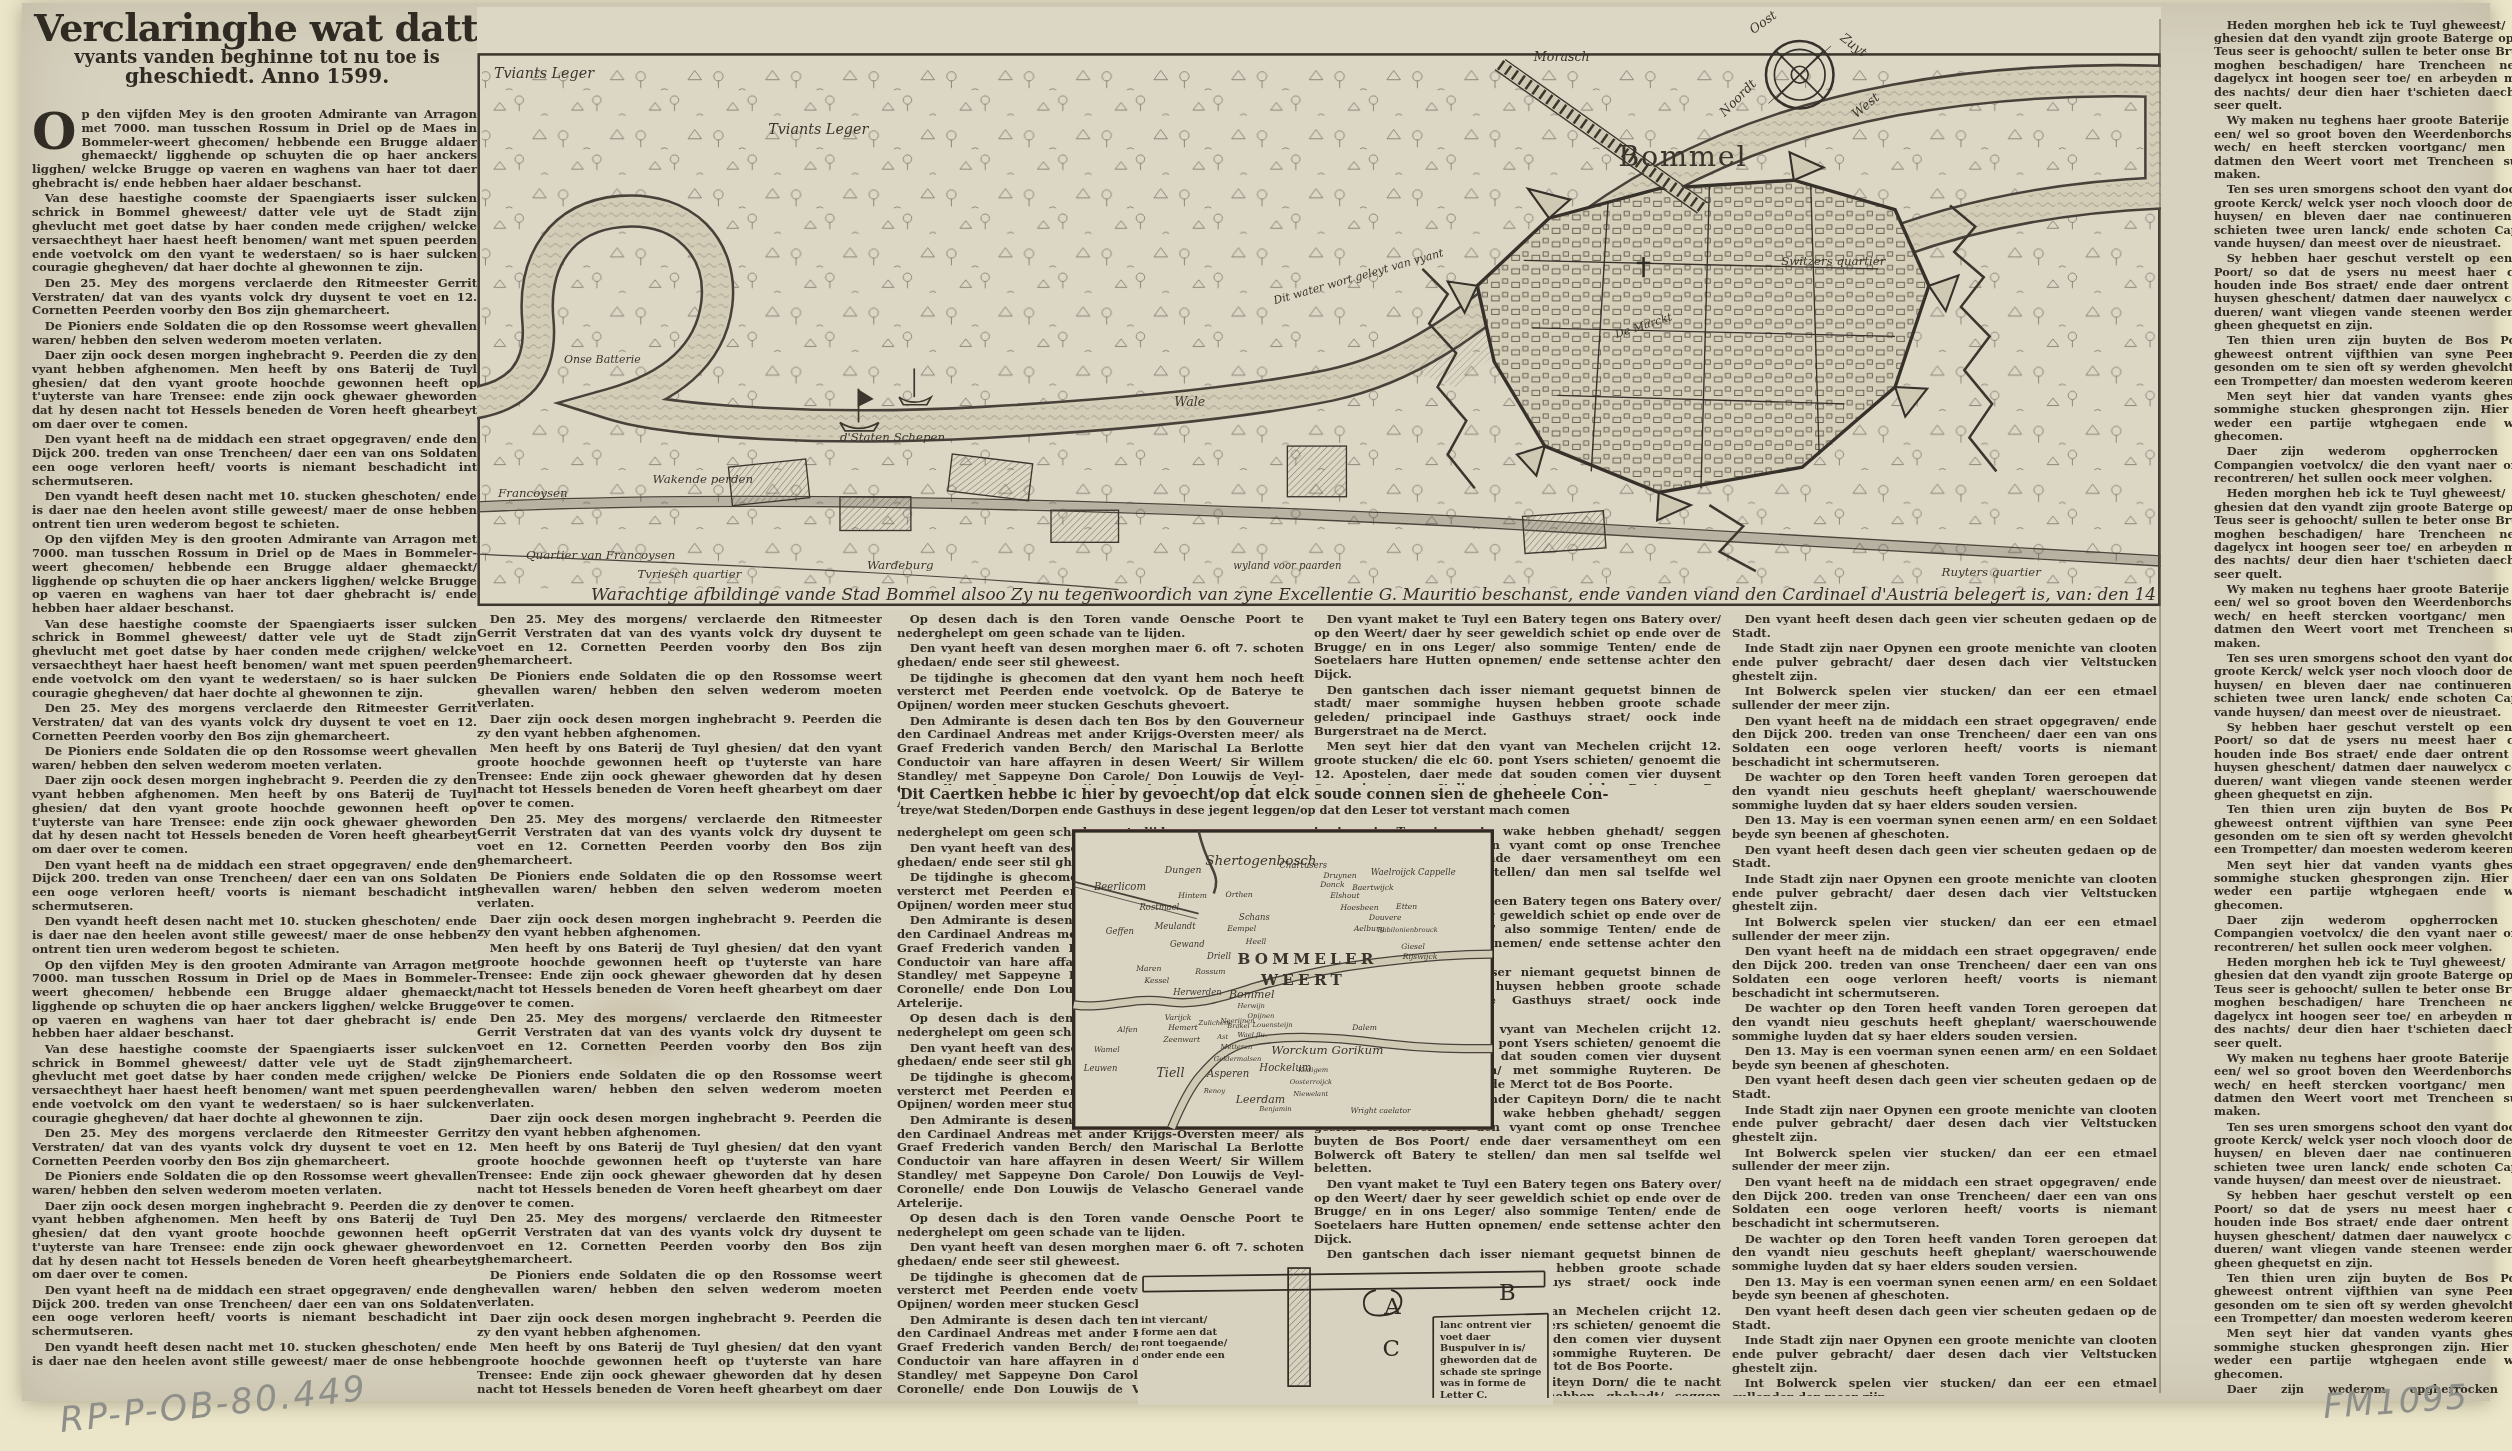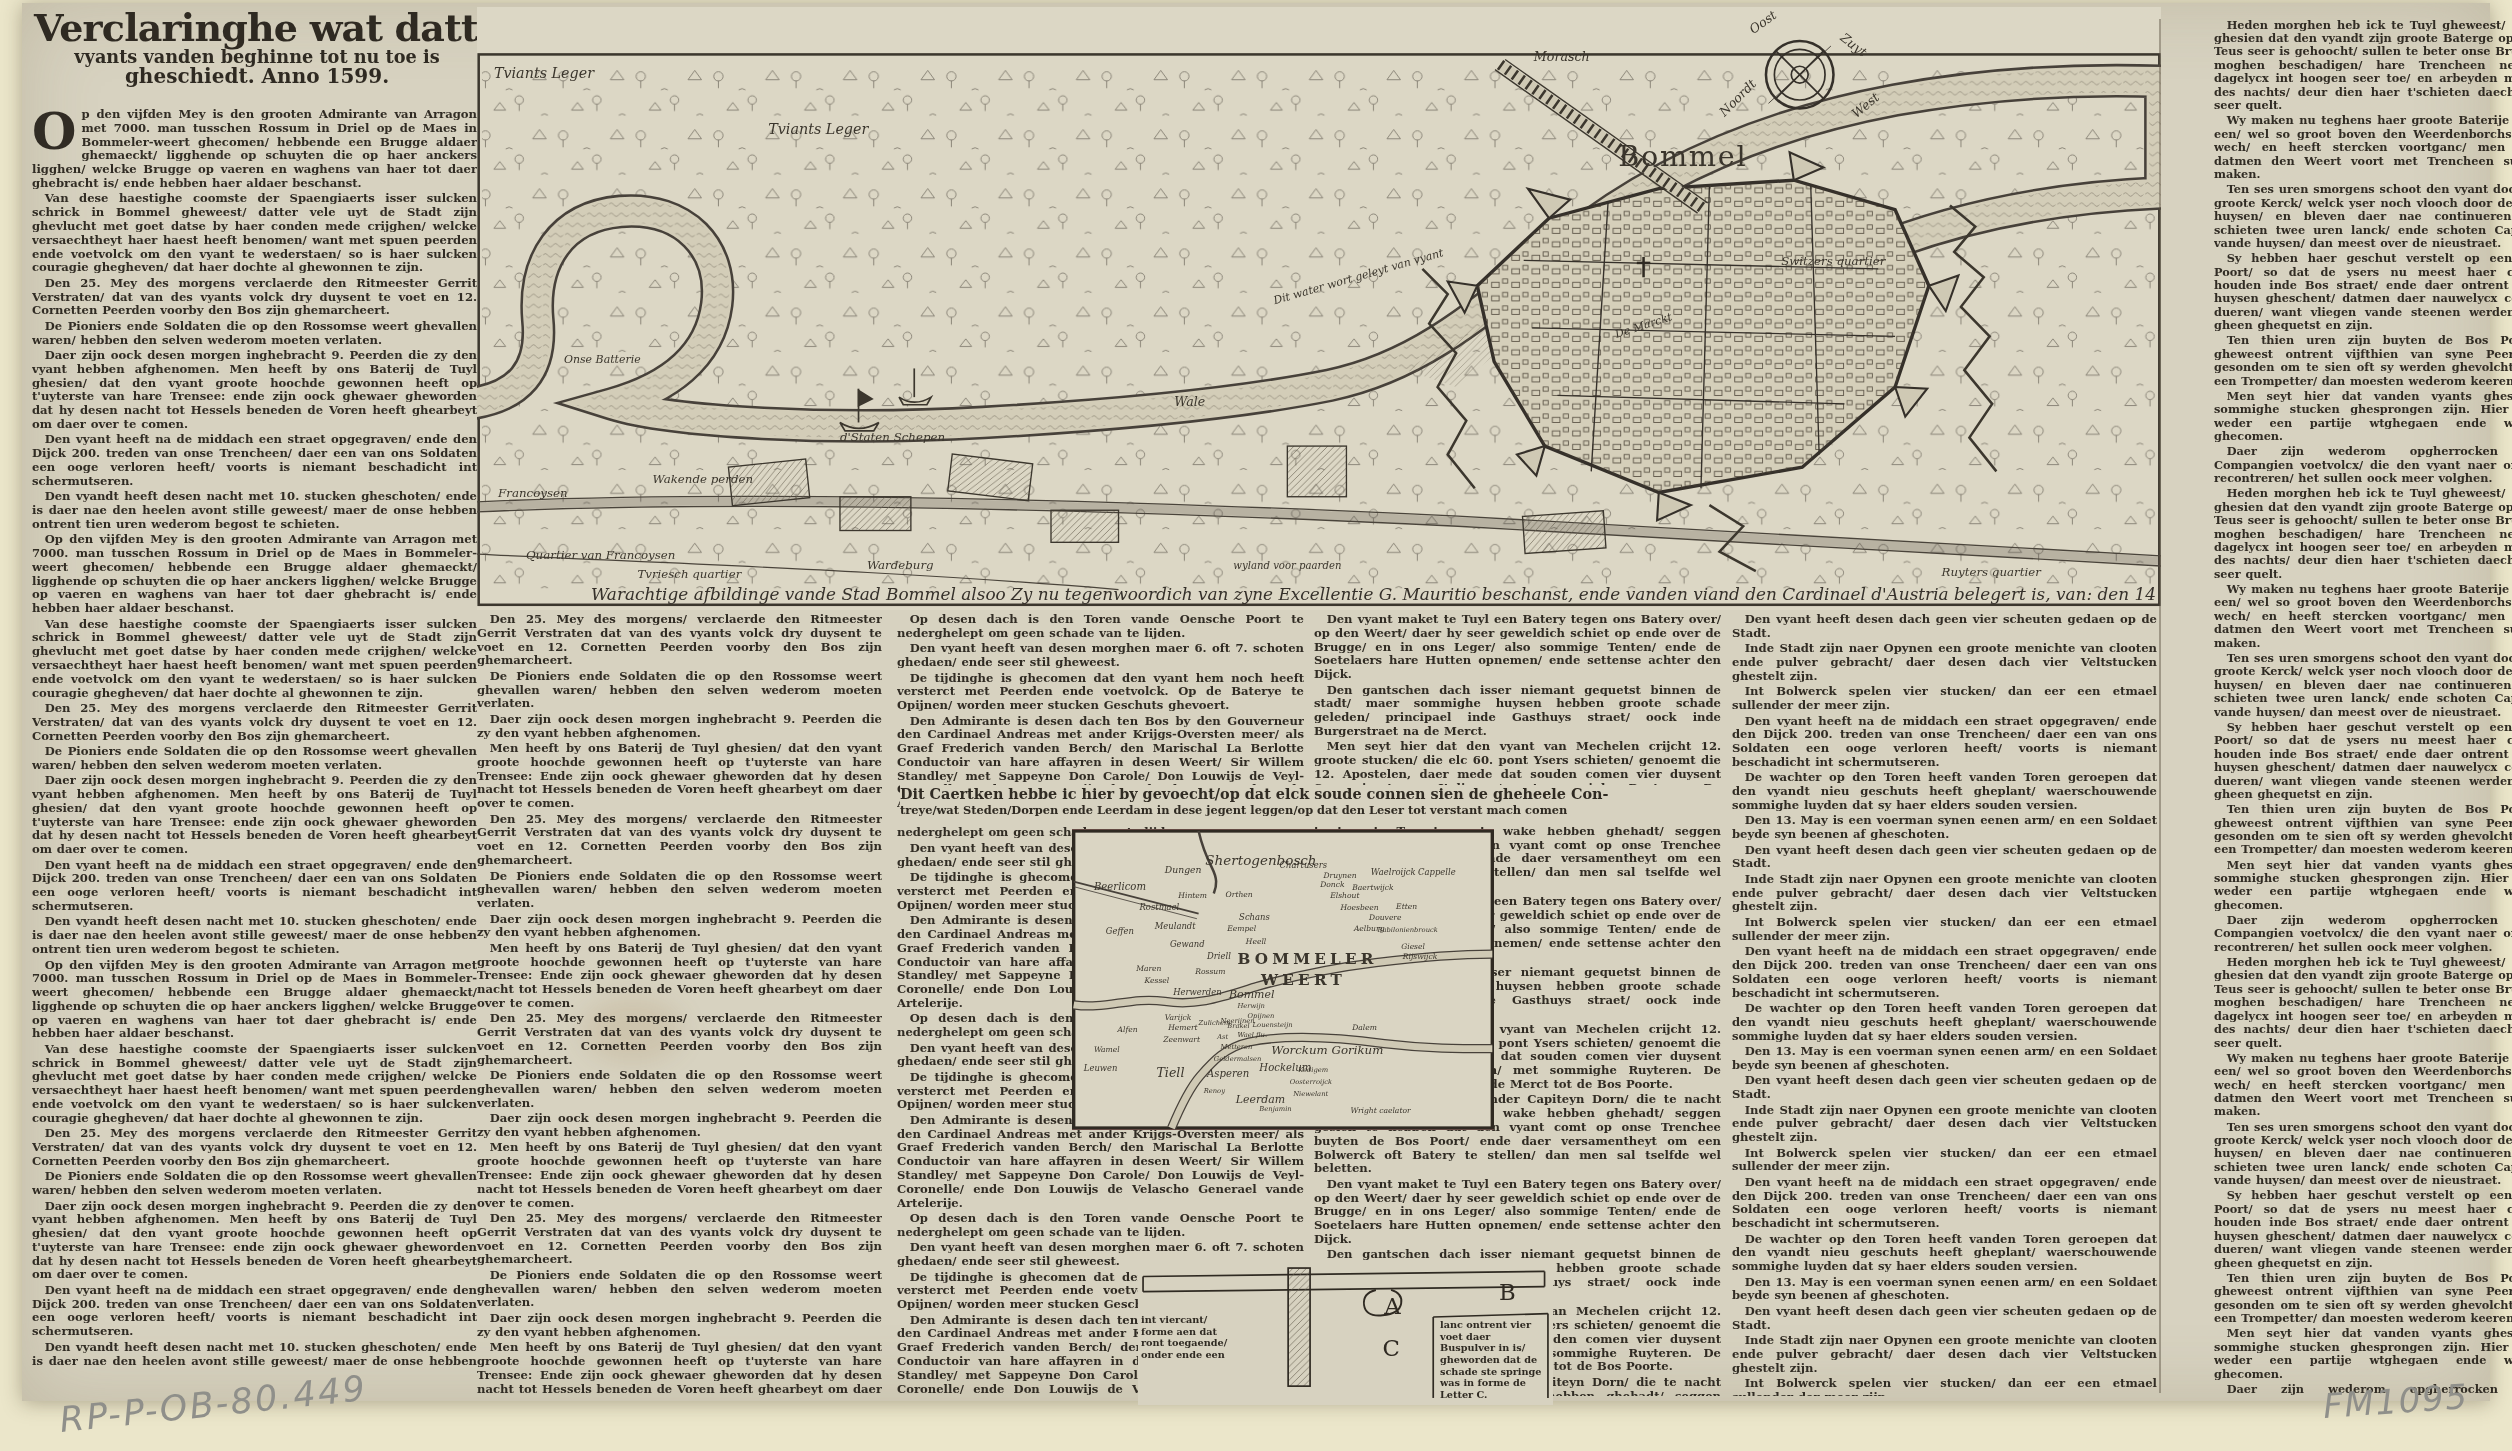--- a/index.html
+++ b/index.html
@@ -323,21 +323,21 @@
     <p>Den vyant heeft na de middach een straet opgegraven/ ende den Dijck 200. treden van onse Trencheen/ daer een van ons Soldaten een ooge verloren heeft/ voorts is niemant beschadicht int schermutseren.</p>
     <p>De wachter op den Toren heeft vanden Toren geroepen dat den vyandt nieu geschuts heeft gheplant/ waerschouwende sommighe luyden dat sy haer elders souden versien.</p>
     <p>Den 13. May is een voerman synen eenen arm/ en een Soldaet beyde syn beenen af gheschoten.</p>
     <p>Den vyant heeft desen dach geen vier scheuten gedaen op de Stadt.</p>
     <p>Inde Stadt zijn naer Opynen een groote menichte van clooten ende pulver gebracht/ daer desen dach vier Veltstucken ghestelt zijn.</p>
     <p>Int Bolwerck spelen vier stucken/ dan eer een etmael sullender der meer zijn.</p>
   </div>
 
 <div class="inset-head">
   <div class="ih1">Dit Caertken hebbe ic hier by gevoecht/op dat elck soude connen sien de gheheele Con-</div>
-  <div class="ih2">treye/wat Steden/Dorpen ende Leerdam in dese jegent leggen/op dat den Leser tot verstant mach comen</div>
+  <div class="ih2">treye/wat Steden/Dorpen ende Gasthuys in dese jegent leggen/op dat den Leser tot verstant mach comen</div>
 </div>
 
 <div class="inset">
 <svg id="inset-svg" width="422" height="301" viewBox="0 0 500 356" xmlns="http://www.w3.org/2000/svg">
   <rect x="2" y="2" width="496" height="352" fill="#dad5c3" stroke="#2f2a22" stroke-width="4"></rect>
   <g fill="none">
     <path d="M2 208 C 40 214, 70 198, 110 204 C 150 210, 180 198, 220 186 C 270 172, 310 164, 360 158 C 410 152, 460 148, 498 148" stroke="#47413a" stroke-width="11"></path>
     <path d="M2 208 C 40 214, 70 198, 110 204 C 150 210, 180 198, 220 186 C 270 172, 310 164, 360 158 C 410 152, 460 148, 498 148" stroke="#cfc9b4" stroke-width="8"></path>
     <path d="M118 354 C 128 330, 138 308, 152 292 C 166 276, 182 258, 210 252 C 250 244, 310 246, 370 254 C 420 260, 460 260, 498 260" stroke="#47413a" stroke-width="11"></path>
     <path d="M118 354 C 128 330, 138 308, 152 292 C 166 276, 182 258, 210 252 C 250 244, 310 246, 370 254 C 420 260, 460 260, 498 260" stroke="#cfc9b4" stroke-width="8"></path>

